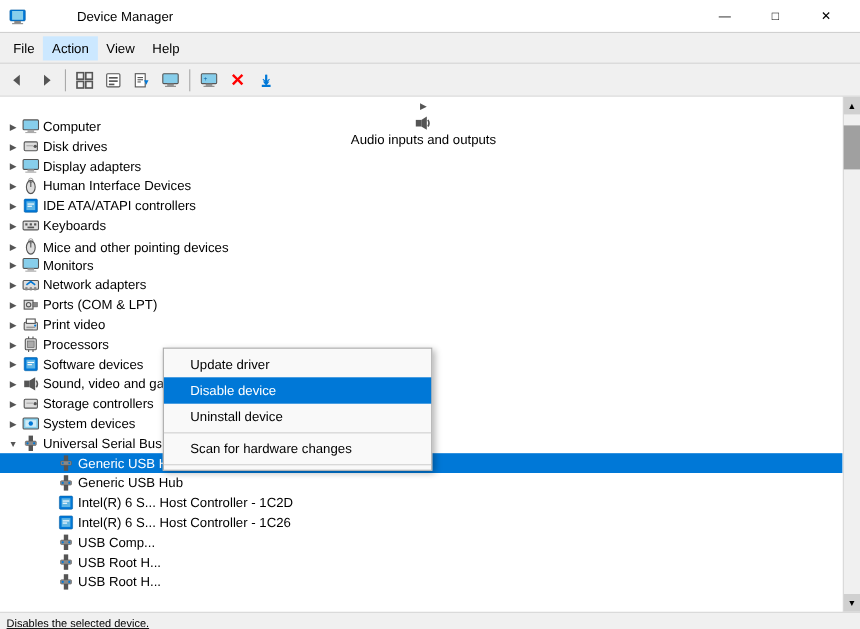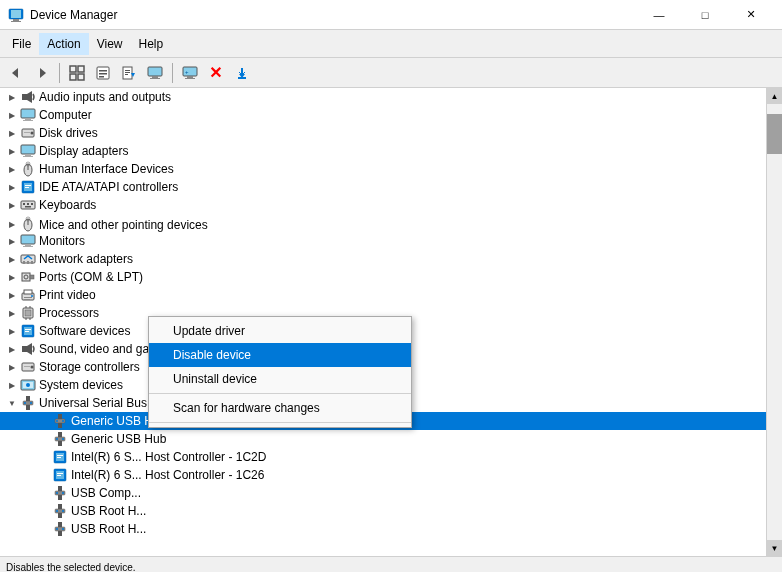--- a/index.html
+++ b/index.html
@@ -14,20 +14,21 @@
 
     
     .title-bar {
       background: #ffffff;
       height: 30px;
       display: flex;
       align-items: center;
       padding: 0 8px;
       border-bottom: 1px solid #d0d0d0;
       user-select: none;
+      gap: 40px;
     }
     .title-bar-icon {
       width: 16px;
       height: 16px;
       margin-right: 6px;
       display: flex;
       align-items: center;
       justify-content: center;
     }
     .title-bar-title {
@@ -158,21 +159,21 @@
     
     .tree-panel::-webkit-scrollbar { width: 16px; }
     .tree-panel::-webkit-scrollbar-track { background: #f0f0f0; }
     .tree-panel::-webkit-scrollbar-thumb { background: #c0c0c0; border: 3px solid #f0f0f0; border-radius: 0; }
 
     
     .context-menu {
       position: absolute;
       left: 148px;
       top: 316px;
-      width: 264px;
+      width: 245px;
       background: #f9f9f9;
       border: 1px solid #aaa;
       box-shadow: 2px 2px 6px rgba(0,0,0,0.3);
       z-index: 100;
       padding: 2px 0;
     }
     .context-menu-item {
       height: 24px;
       display: flex;
       align-items: center;
@@ -293,21 +294,21 @@
       <line x1="4" y1="13" x2="12" y2="13" stroke="#0078d7" stroke-width="2"></line>
       <line x1="8" y1="3" x2="8" y2="11" stroke="#0078d7" stroke-width="2"></line>
       <polygon points="5,9 8,13 11,9" fill="#0078d7"></polygon>
     </svg>
   </button>
 </div>
 
 <div class="main-area">
   <div class="tree-panel" id="tree-panel">
 
-  <div class="tree-item" style="padding-left: 4px;">
+  <div class="tree-item" style="padding-left: 4px; flex-direction: column;">
         <span class="expander closed"></span>
         <span class="tree-icon">
           <svg width="16" height="16" viewBox="0 0 16 16">
       <rect x="2" y="5" width="5" height="6" rx="0" fill="#555"></rect>
       <polygon points="7,5 12,2 12,14 7,11" fill="#555"></polygon>
       <path d="M13,5 Q15,8 13,11" stroke="#555" stroke-width="1.5" fill="none"></path>
     </svg>
         </span>
         <span class="tree-label">Audio inputs and outputs</span>
       </div>

